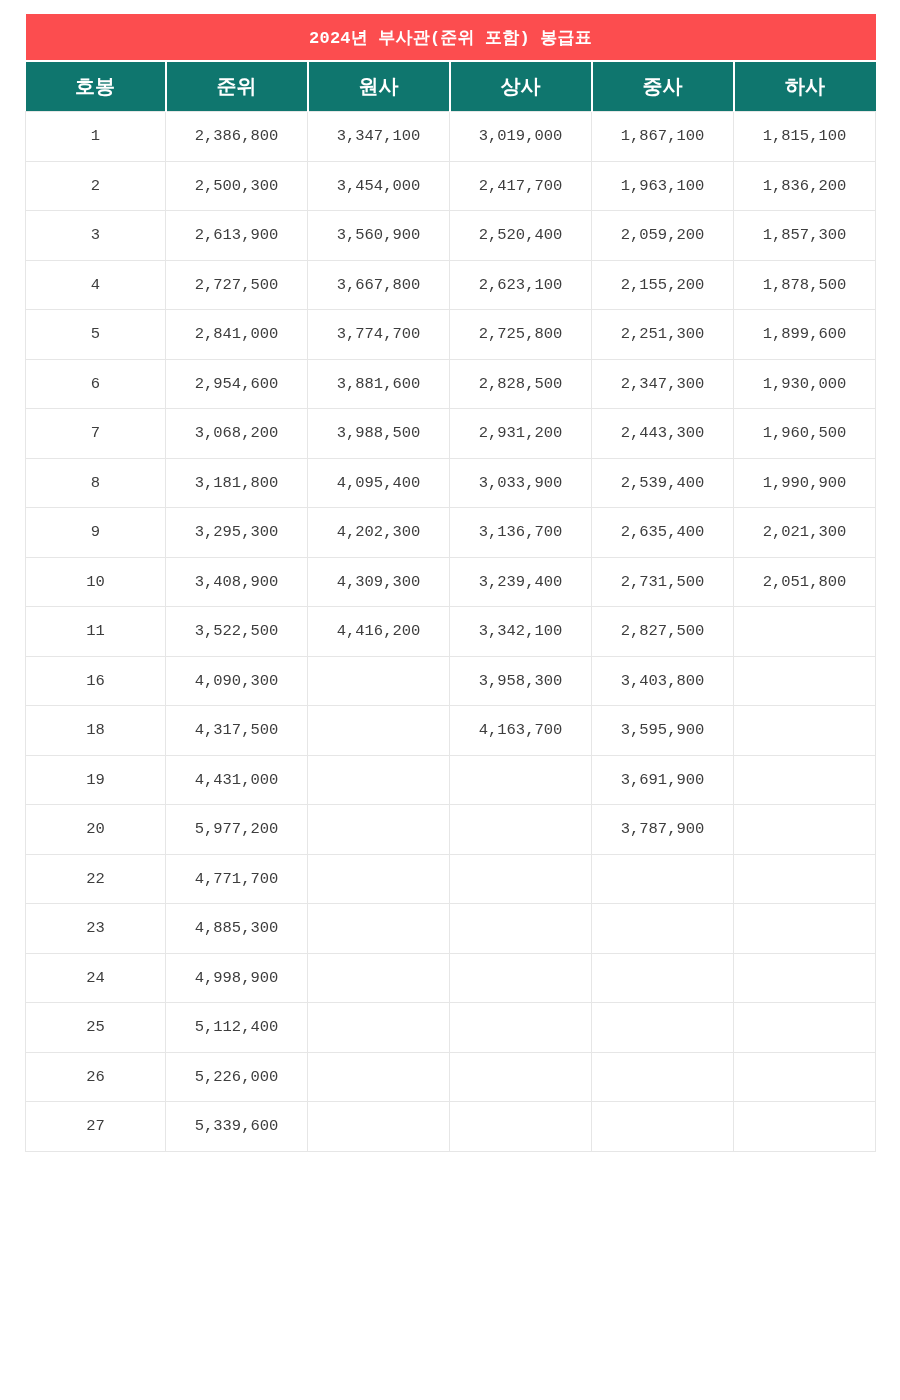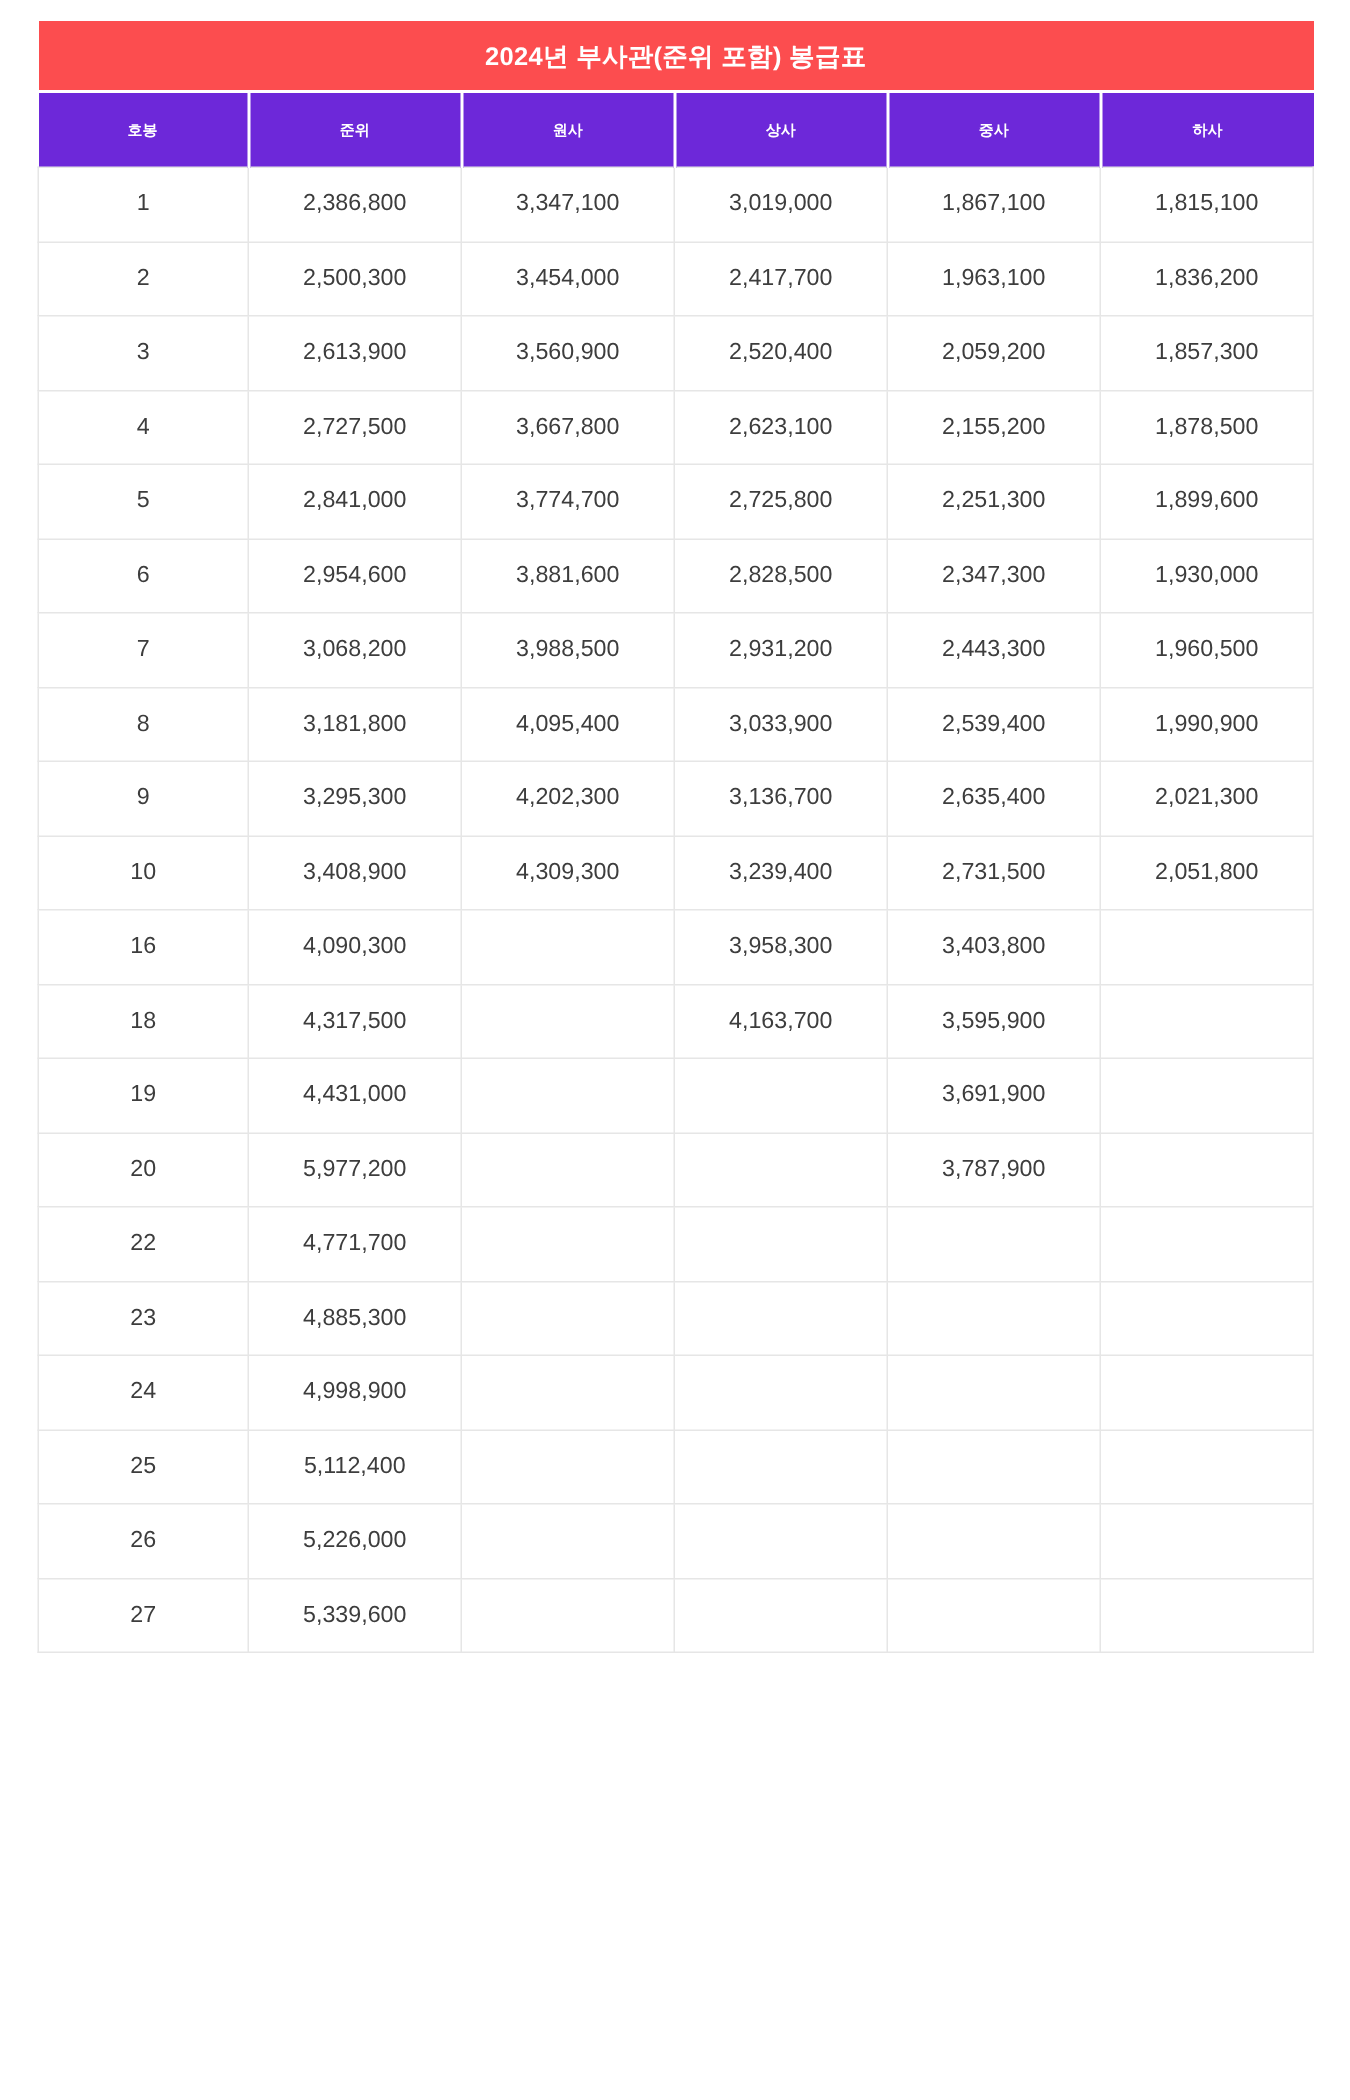--- a/index.html
+++ b/index.html
@@ -10,20 +10,21 @@
     height: 1400px;
     font-family: "Liberation Sans", "DejaVu Sans", sans-serif;
     color: #3d3d3d;
     overflow: hidden;
   }
   .page {
     box-sizing: border-box;
     width: 900px;
     height: 1400px;
     padding: 14px 25px 0 25px;
+    font-family: Liberation Mono, monospace;
   }
   table.salary-table {
     width: 850px;
     border-collapse: collapse;
     table-layout: fixed;
     font-size: 15.5px;
   }
   table.salary-table col.col-step { width: 140px; }
   table.salary-table col.col-rank { width: 142px; }
 
@@ -36,24 +37,24 @@
     height: 44px;
     text-align: center;
     vertical-align: middle;
     border: none;
     border-bottom: 2px solid #ffffff;
     letter-spacing: 0.2px;
   }
 
   
   th.col-head {
-    background: #6d28d9;
+    background: #0f766e;
     color: #ffffff;
     font-weight: bold;
-    font-size: 10px;
+    font-size: 20px;
     height: 47px;
     text-align: center;
     vertical-align: middle;
     border: none;
     border-left: 2px solid #ffffff;
   }
   th.col-head:first-child { border-left: none; }
 
   
   tbody td {
@@ -170,20 +171,28 @@
         </tr>
         <tr>
           <td>10</td>
           <td>3,408,900</td>
           <td>4,309,300</td>
           <td>3,239,400</td>
           <td>2,731,500</td>
           <td>2,051,800</td>
         </tr>
         <tr>
+          <td>11</td>
+          <td>3,522,500</td>
+          <td>4,416,200</td>
+          <td>3,342,100</td>
+          <td>2,827,500</td>
+          <td></td>
+        </tr>
+        <tr>
           <td>16</td>
           <td>4,090,300</td>
           <td></td>
           <td>3,958,300</td>
           <td>3,403,800</td>
           <td></td>
         </tr>
         <tr>
           <td>18</td>
           <td>4,317,500</td>

